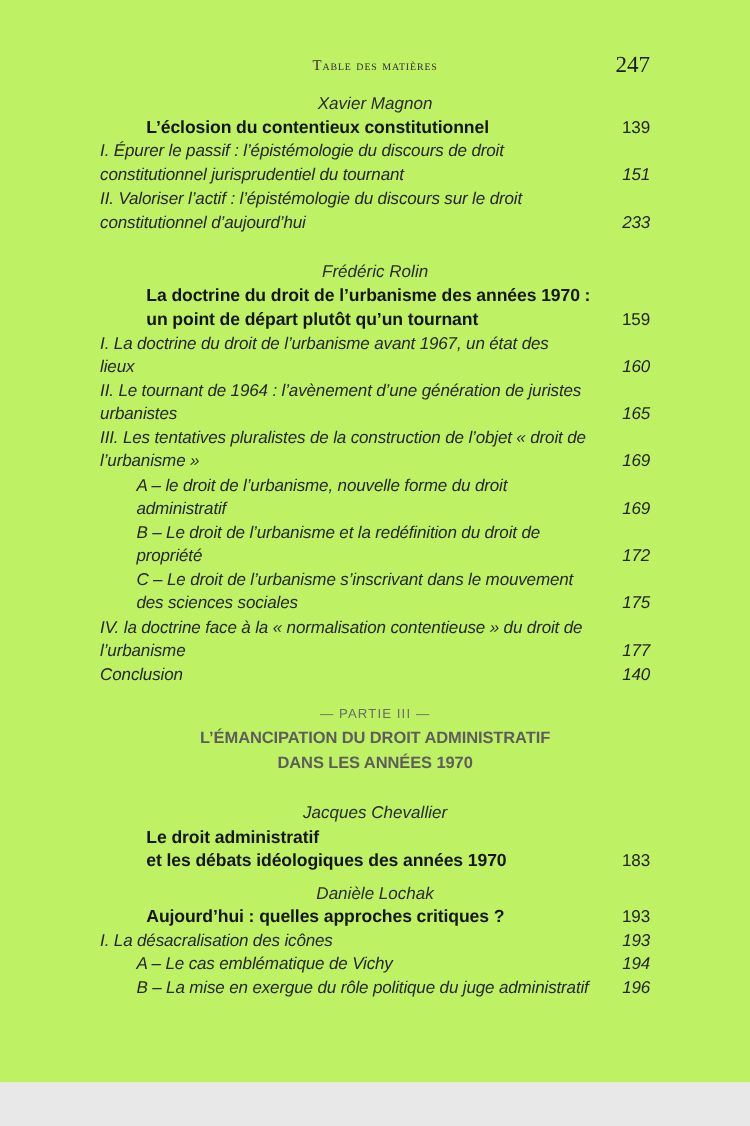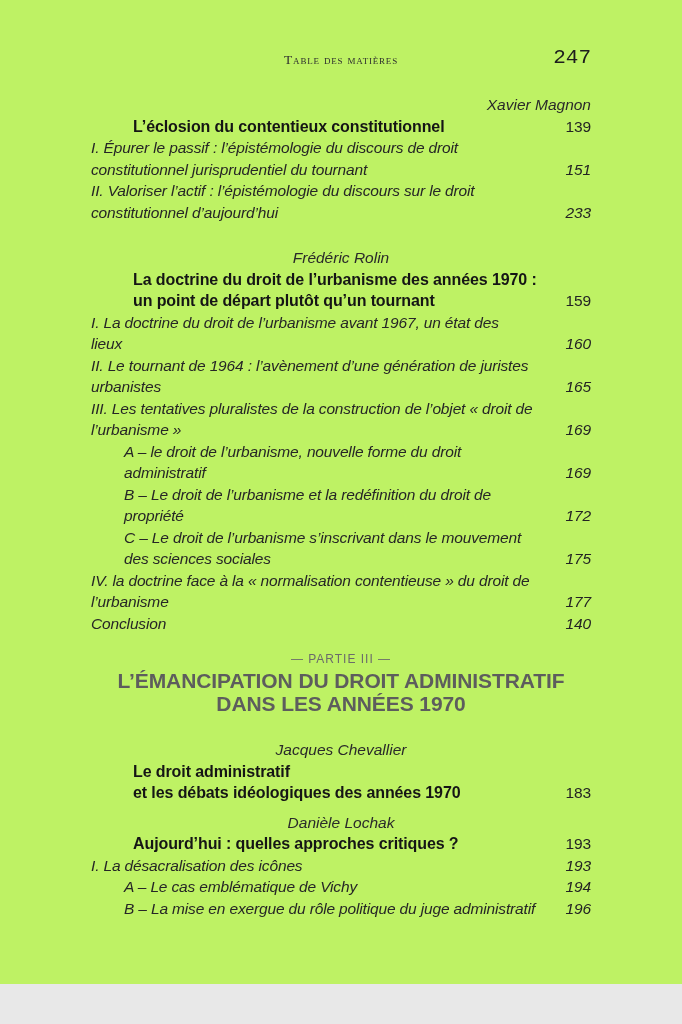--- a/index.html
+++ b/index.html
@@ -31,21 +31,21 @@
     font-variant: small-caps;
     letter-spacing: 0.8px;
     font-size: 13.5px;
     color: #2e2e2e;
     padding-top: 6px;
   }
   .running-header .rh-page {
     position: absolute;
     right: 0;
     top: 0;
-    font-family: Liberation Mono, monospace;
+    font-family: Liberation Serif, serif;
     font-size: 21px;
     color: #1d1d1d;
   }
 
   
   .line {
     display: flex;
     align-items: baseline;
     line-height: 21.5px;
     font-size: 15.5px;
@@ -63,21 +63,21 @@
 
   
   .author {
     text-align: center;
     font-style: italic;
     font-size: 15.5px;
     line-height: 21.5px;
     color: #2a2a2a;
   }
   .author.gap-lg { margin-top: 24px; }
-  .author.gap-md { margin-top: 22px; text-align: right; }
+  .author.gap-md { margin-top: 12px; }
   .author.gap-sm { margin-top: 8px; }
 
   
   .title-line {
     position: relative;
     text-align: left;
     font-weight: bold;
     font-size: 16px;
     line-height: 21.5px;
     letter-spacing: -0.1px;
@@ -97,21 +97,21 @@
   
   .part-divider { margin-top: 16px; text-align: center; }
   .part-label {
     font-size: 12px;
     letter-spacing: 1px;
     color: #6b6b6b;
     line-height: 19px;
   }
   .part-title-line {
     font-weight: bold;
-    font-size: 21px;
+    font-size: 15px;
     line-height: 23px;
     letter-spacing: -0.1px;
     color: #5d5d5d;
   }
 </style>
 </head>
 <body>
 
 <div class="page">
   <div class="toc">

